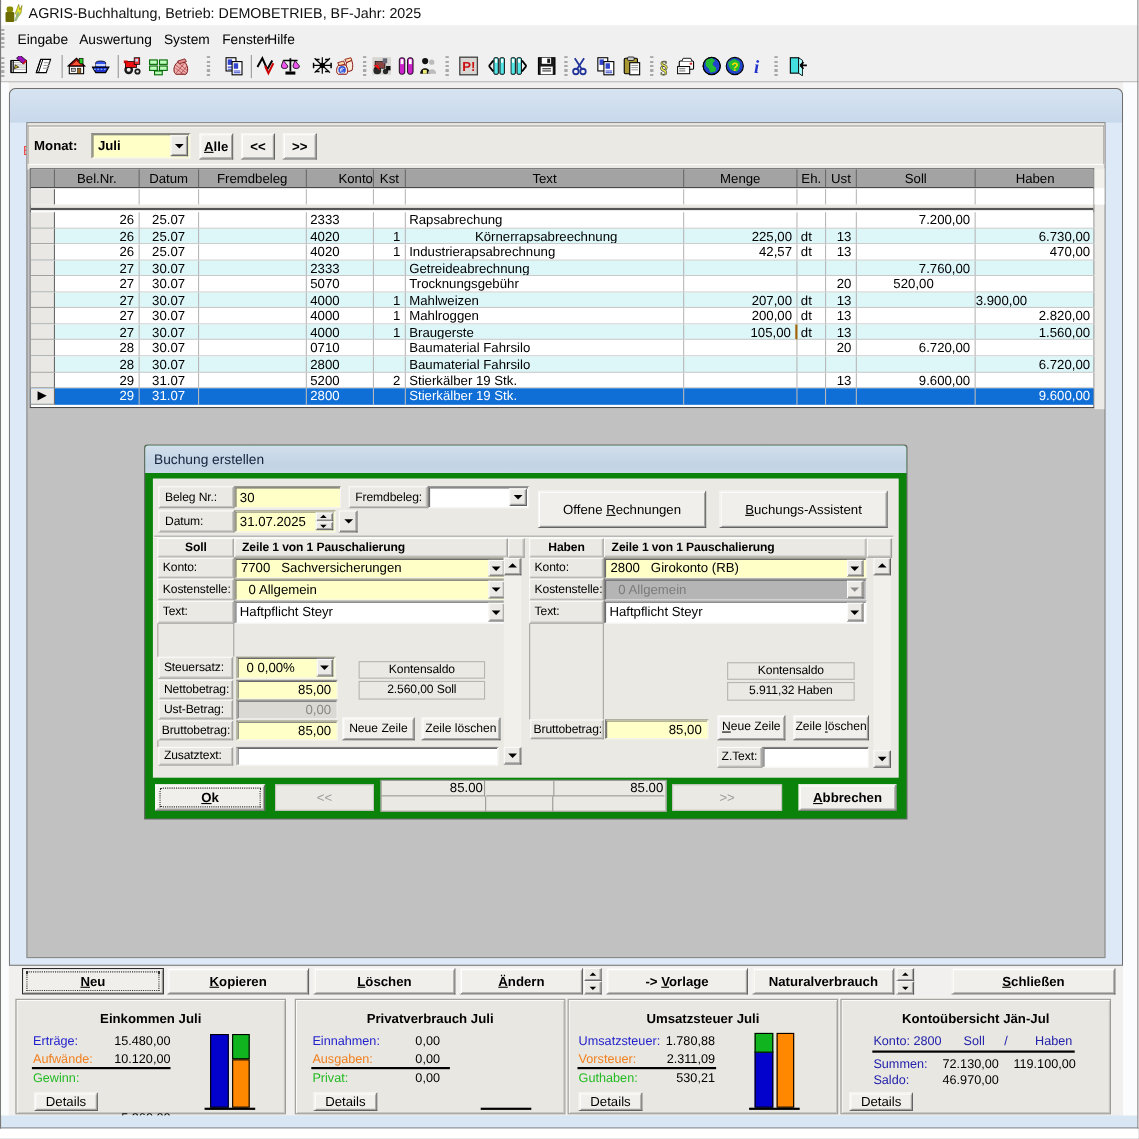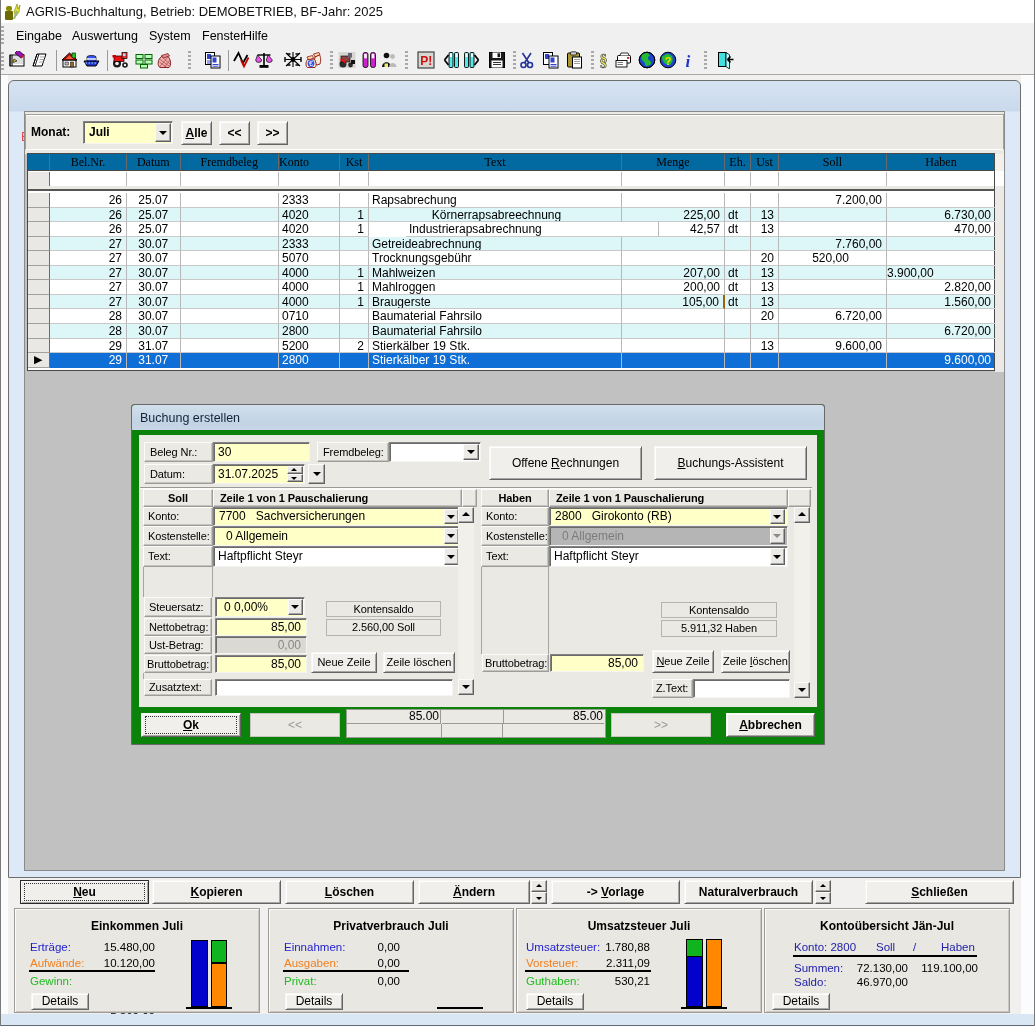--- a/index.html
+++ b/index.html
@@ -253,26 +253,26 @@
 <div class="t" style="left:31px;top:125px;font-size:12px;font-weight:bold;">Monat:</div>
 <div class="sunken yellow" style="left:83px;top:121px;width:90px;height:23px;"></div>
 <div class="t" style="left:89px;top:125px;font-size:12px;font-weight:bold;">Juli</div>
 <div class="ddbtn" style="left:155px;top:123px;width:16px;height:19px;"></div>
 <div class="arr-d" style="left:159px;top:131px;"></div>
 <div class="btn" style="left:181px;top:121px;width:31px;height:24px;font-weight:bold;line-height:22px;"><u>A</u>lle</div>
 <div class="btn" style="left:219px;top:121px;width:31px;height:24px;font-weight:bold;line-height:22px;">&lt;&lt;</div>
 <div class="btn" style="left:257px;top:121px;width:31px;height:24px;font-weight:bold;line-height:22px;">&gt;&gt;</div>
 
 <div class="abs" style="left:27px;top:153px;width:968px;height:218px;background:#fff;border:1px solid #4a4a4a;">
-    <div class="abs" style="left:0;top:0;width:966px;height:17px;background:#0369a1;border-bottom:1px solid #4a4a4a;font-family:Liberation Serif, serif;">
+    <div class="abs" style="left:0;top:0;width:966px;height:17px;background:#a3a3a3;border-bottom:1px solid #4a4a4a;">
       <div class="abs" style="left:0px;top:0;width:22px;height:16px;border-right:1px solid #6a6a6a;font-size:12px;text-align:center;line-height:16px;"></div>
       <div class="abs" style="left:22px;top:0;width:77px;height:16px;border-right:1px solid #6a6a6a;font-size:12px;text-align:center;line-height:16px;">Bel.Nr.</div>
       <div class="abs" style="left:99px;top:0;width:53.5px;height:16px;border-right:1px solid #6a6a6a;font-size:12px;text-align:center;line-height:16px;">Datum</div>
       <div class="abs" style="left:152.5px;top:0;width:98.5px;height:16px;border-right:1px solid #6a6a6a;font-size:12px;text-align:center;line-height:16px;">Fremdbeleg</div>
-      <div class="abs" style="left:251px;top:0;width:61px;height:16px;border-right:1px solid #6a6a6a;font-size:12px;text-align:left;line-height:16px;">Konto</div>
+      <div class="abs" style="left:251px;top:0;width:61px;height:16px;border-right:1px solid #6a6a6a;font-size:12px;text-align:right;line-height:16px;">Konto</div>
       <div class="abs" style="left:312px;top:0;width:29px;height:16px;border-right:1px solid #6a6a6a;font-size:12px;text-align:center;line-height:16px;">Kst</div>
       <div class="abs" style="left:341px;top:0;width:253px;height:16px;border-right:1px solid #6a6a6a;font-size:12px;text-align:center;line-height:16px;">Text</div>
       <div class="abs" style="left:594px;top:0;width:103px;height:16px;border-right:1px solid #6a6a6a;font-size:12px;text-align:center;line-height:16px;">Menge</div>
       <div class="abs" style="left:697px;top:0;width:26px;height:16px;border-right:1px solid #6a6a6a;font-size:12px;text-align:center;line-height:16px;">Eh.</div>
       <div class="abs" style="left:723px;top:0;width:28px;height:16px;border-right:1px solid #6a6a6a;font-size:12px;text-align:center;line-height:16px;">Ust</div>
       <div class="abs" style="left:751px;top:0;width:108px;height:16px;border-right:1px solid #6a6a6a;font-size:12px;text-align:center;line-height:16px;">Soll</div>
       <div class="abs" style="left:859px;top:0;width:109px;height:16px;border-right:1px solid #6a6a6a;font-size:12px;text-align:center;line-height:16px;">Haben</div>
     </div>
     <div class="abs" style="left:0;top:18px;width:966px;height:14px;background:#fff;">
       <div class="abs" style="left:0px;top:0;width:22px;height:14px;background:#e9e8e4;border-right:1px solid #6a6a6a;"></div>
@@ -317,21 +317,21 @@
       <div class="abs" style="left:751px;top:0;width:108px;height:14.55px;border-right:1px solid #b8b8b8;border-bottom:1px solid #c9c9c9;text-align:right;padding-right:4px;font-size:12px;line-height:14.55px;overflow:hidden;"></div>
       <div class="abs" style="left:859px;top:0;width:109px;height:14.55px;border-right:1px solid #b8b8b8;border-bottom:1px solid #c9c9c9;text-align:right;padding-right:4px;font-size:12px;line-height:14.55px;overflow:hidden;">6.730,00</div>
     </div>
     <div class="abs" style="left:0;top:68.1px;width:966px;height:14.55px;background:#fff;color:#000;">
       <div class="abs" style="left:0;top:0;width:22px;height:14.55px;background:#e9e8e4;border-right:1px solid #6a6a6a;border-bottom:1px solid #a0a0a0;"></div>
       <div class="abs" style="left:22px;top:0;width:77px;height:14.55px;border-right:1px solid #b8b8b8;border-bottom:1px solid #c9c9c9;text-align:right;padding-right:4px;font-size:12px;line-height:14.55px;overflow:hidden;">26</div>
       <div class="abs" style="left:99px;top:0;width:53.5px;height:14.55px;border-right:1px solid #b8b8b8;border-bottom:1px solid #c9c9c9;text-align:center;font-size:12px;line-height:14.55px;overflow:hidden;">25.07</div>
       <div class="abs" style="left:152.5px;top:0;width:98.5px;height:14.55px;border-right:1px solid #b8b8b8;border-bottom:1px solid #c9c9c9;text-align:left;padding-left:3px;font-size:12px;line-height:14.55px;overflow:hidden;"></div>
       <div class="abs" style="left:251px;top:0;width:61px;height:14.55px;border-right:1px solid #b8b8b8;border-bottom:1px solid #c9c9c9;text-align:left;padding-left:3px;font-size:12px;line-height:14.55px;overflow:hidden;">4020</div>
       <div class="abs" style="left:312px;top:0;width:29px;height:14.55px;border-right:1px solid #b8b8b8;border-bottom:1px solid #c9c9c9;text-align:right;padding-right:4px;font-size:12px;line-height:14.55px;overflow:hidden;">1</div>
-      <div class="abs" style="left:341px;top:0;width:253px;height:14.55px;border-right:1px solid #b8b8b8;border-bottom:1px solid #c9c9c9;text-align:left;padding-left:3px;font-size:12px;line-height:14.55px;overflow:hidden;margin-left:37px;">Industrierapsabrechnung</div>
+      <div class="abs" style="left:341px;top:0;width:253px;height:14.55px;border-right:1px solid #b8b8b8;border-bottom:1px solid #c9c9c9;text-align:left;padding-left:3px;font-size:12px;line-height:14.55px;overflow:hidden;">Industrierapsabrechnung</div>
       <div class="abs" style="left:594px;top:0;width:103px;height:14.55px;border-right:1px solid #b8b8b8;border-bottom:1px solid #c9c9c9;text-align:right;padding-right:4px;font-size:12px;line-height:14.55px;overflow:hidden;">42,57</div>
       <div class="abs" style="left:697px;top:0;width:26px;height:14.55px;border-right:1px solid #b8b8b8;border-bottom:1px solid #c9c9c9;text-align:left;padding-left:3px;font-size:12px;line-height:14.55px;overflow:hidden;">dt</div>
       <div class="abs" style="left:723px;top:0;width:28px;height:14.55px;border-right:1px solid #b8b8b8;border-bottom:1px solid #c9c9c9;text-align:right;padding-right:4px;font-size:12px;line-height:14.55px;overflow:hidden;">13</div>
       <div class="abs" style="left:751px;top:0;width:108px;height:14.55px;border-right:1px solid #b8b8b8;border-bottom:1px solid #c9c9c9;text-align:right;padding-right:4px;font-size:12px;line-height:14.55px;overflow:hidden;"></div>
       <div class="abs" style="left:859px;top:0;width:109px;height:14.55px;border-right:1px solid #b8b8b8;border-bottom:1px solid #c9c9c9;text-align:right;padding-right:4px;font-size:12px;line-height:14.55px;overflow:hidden;">470,00</div>
     </div>
     <div class="abs" style="left:0;top:82.6px;width:966px;height:14.55px;background:#ddf6f8;color:#000;">
       <div class="abs" style="left:0;top:0;width:22px;height:14.55px;background:#e9e8e4;border-right:1px solid #6a6a6a;border-bottom:1px solid #a0a0a0;"></div>
       <div class="abs" style="left:22px;top:0;width:77px;height:14.55px;border-right:1px solid #b8b8b8;border-bottom:1px solid #c9c9c9;text-align:right;padding-right:4px;font-size:12px;line-height:14.55px;overflow:hidden;">27</div>
       <div class="abs" style="left:99px;top:0;width:53.5px;height:14.55px;border-right:1px solid #b8b8b8;border-bottom:1px solid #c9c9c9;text-align:center;font-size:12px;line-height:14.55px;overflow:hidden;">30.07</div>

